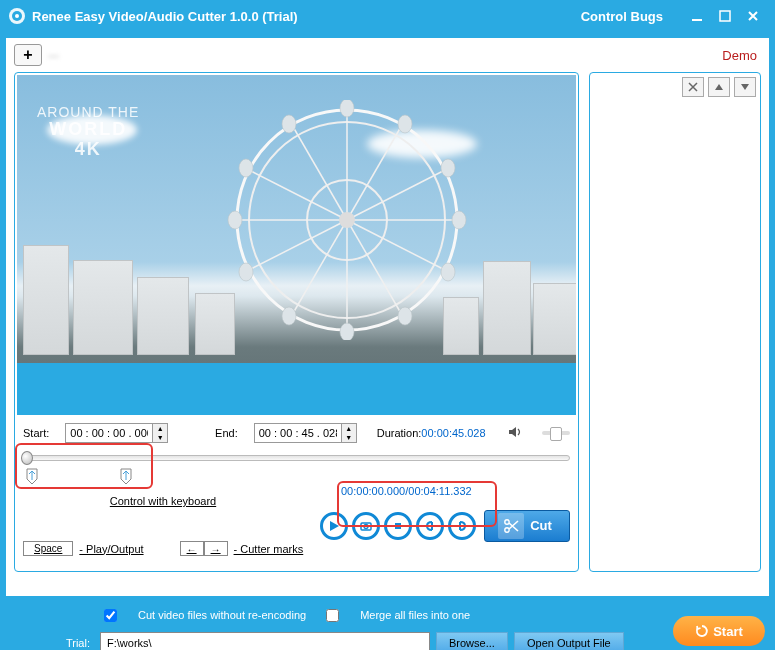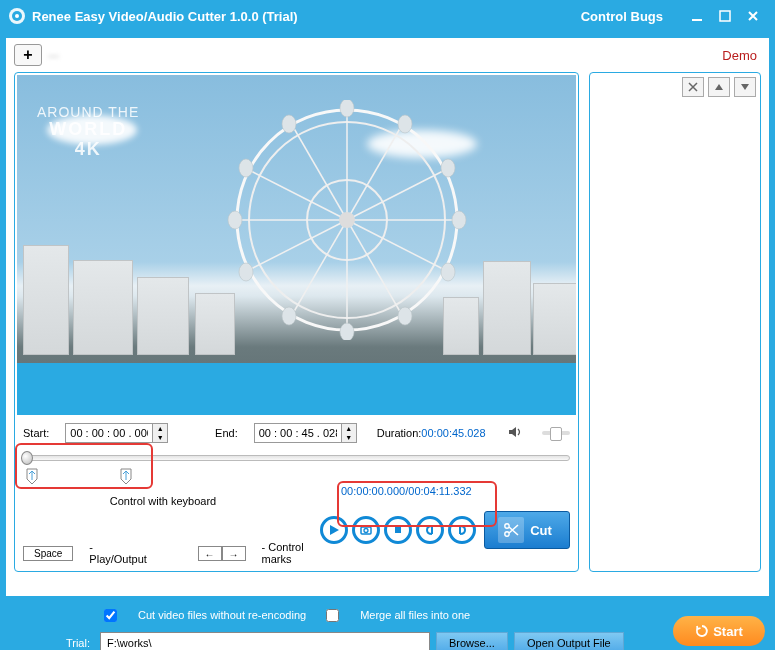--- a/index.html
+++ b/index.html
@@ -57,31 +57,31 @@
   
   .range-area { position: relative; margin: 2px 6px 0 6px; height: 40px; }
   .range-track { position: absolute; top: 6px; left: 0; right: 0; height: 6px; background: linear-gradient(to bottom, #e4e4e4, #f8f8f8); border: 1px solid #bbb; border-radius: 3px; }
   .range-knob { position: absolute; top: 2px; width: 12px; height: 14px; background: radial-gradient(circle at 35% 35%, #fff, #bbb); border: 1px solid #888; border-radius: 50%; cursor: pointer; }
   .mark { position: absolute; top: 18px; width: 14px; height: 18px; cursor: pointer; }
   .mark svg { width: 100%; height: 100%; }
   .red-highlight { position: absolute; border: 2px solid #e53935; border-radius: 6px; pointer-events: none; }
   
   
   .kb-row { display: flex; align-items: center; padding: 6px 6px 2px 6px; position: relative; }
-  .kb-hints { flex: 1; }
+  .kb-hints { flex: 1; text-decoration: underline; }
   .kb-title { font-size: 11px; text-align: center; width: 280px; margin-bottom: 4px; }
-  .kb-line { display: flex; align-items: center; gap: 16px; font-size: 11px; margin-top: 34px; }
+  .kb-line { display: flex; align-items: center; gap: 6px; font-size: 11px; margin-top: 34px; }
   .key { border: 1px solid #888; padding: 1px 10px; font-size: 10px; background: #fff; }
   .keypair { display: inline-flex; }
   .keypair .key { padding: 1px 6px; }
   
   .timecounter { color: #0066cc; font-size: 11px; position: absolute; left: 324px; top: -4px; }
   .transport { display: flex; gap: 4px; align-items: center; margin-right: 8px; }
   .tbtn { width: 28px; height: 28px; border-radius: 50%; border: 3px solid #1089d6; display: flex; align-items: center; justify-content: center; cursor: pointer; background: #fff; }
-  .cutbtn { height: 38px; width: 86px; border: 1px solid #0a5aa0; border-radius: 3px; background: linear-gradient(to bottom, #4ea9e8, #1b7dd0); color: #fff; font-size: 13px; font-weight: bold; display: flex; align-items: center; justify-content: center; gap: 6px; cursor: pointer; }
+  .cutbtn { height: 32px; width: 86px; border: 1px solid #0a5aa0; border-radius: 3px; background: linear-gradient(to bottom, #4ea9e8, #1b7dd0); color: #fff; font-size: 13px; font-weight: bold; display: flex; align-items: center; justify-content: center; gap: 6px; cursor: pointer; }
   .cutbtn .icon-bg { width: 26px; height: 26px; background: rgba(255,255,255,0.25); border-radius: 2px; display: flex; align-items: center; justify-content: center; margin-left: -4px; }
   
   
   .side-btns { display: flex; justify-content: flex-end; gap: 4px; }
   .sqbtn { width: 22px; height: 20px; border: 1px solid #aaa; background: #f4f4f4; display: flex; align-items: center; justify-content: center; cursor: pointer; }
   
   
   .bottom { background: #2aaae2; height: 52px; padding: 4px 10px 0 10px; color: #fff; font-size: 11px; }
   .opt-row { display: flex; align-items: center; gap: 6px; margin-bottom: 4px; margin-left: 94px; height: 18px; }
   .opt-row label { color: #fff; margin-left: 12px; }
@@ -235,21 +235,21 @@
           <div class="kb-hints">
             <div class="kb-title">Control with keyboard</div>
             <div class="kb-line">
               <span class="key">Space</span>
               <span>- Play/Output</span>
               <span style="width:24px"></span>
               <span class="keypair">
                 <span class="key">←</span>
                 <span class="key">→</span>
               </span>
-              <span>- Control marks</span>
+              <span>- Cutter marks</span>
             </div>
           </div>
           <span class="timecounter">00:00:00.000/00:04:11.332</span>
           <div class="transport">
             <div class="tbtn">
                 <svg width="12" height="12" viewBox="0 0 12 12">
                   <path d="M2 1 L11 6 L2 11 Z" fill="#1089d6"></path>
                 </svg>
               </div>
             <div class="tbtn">

